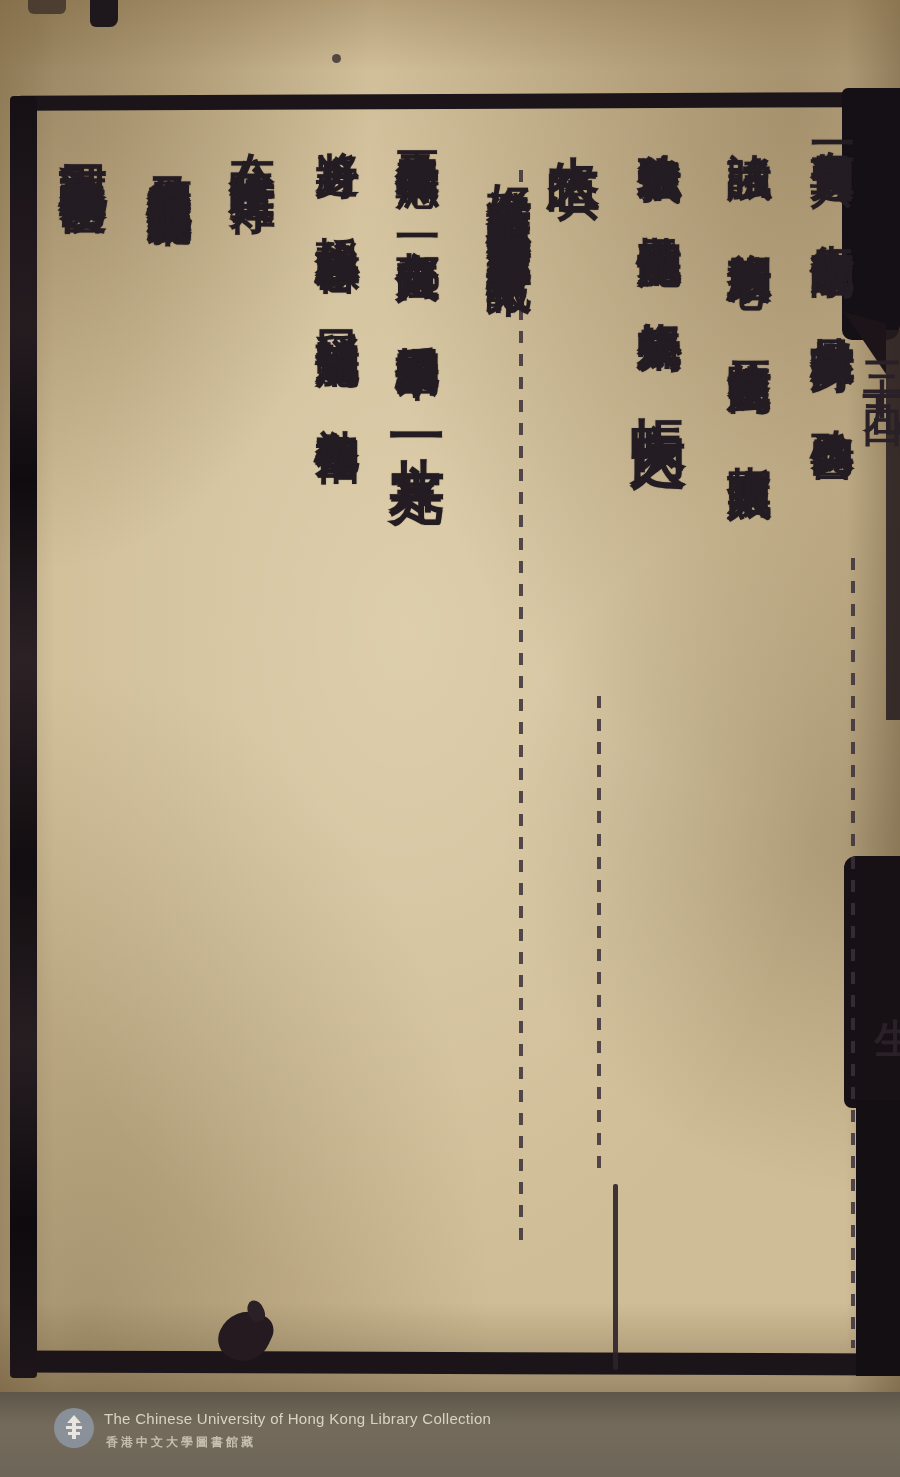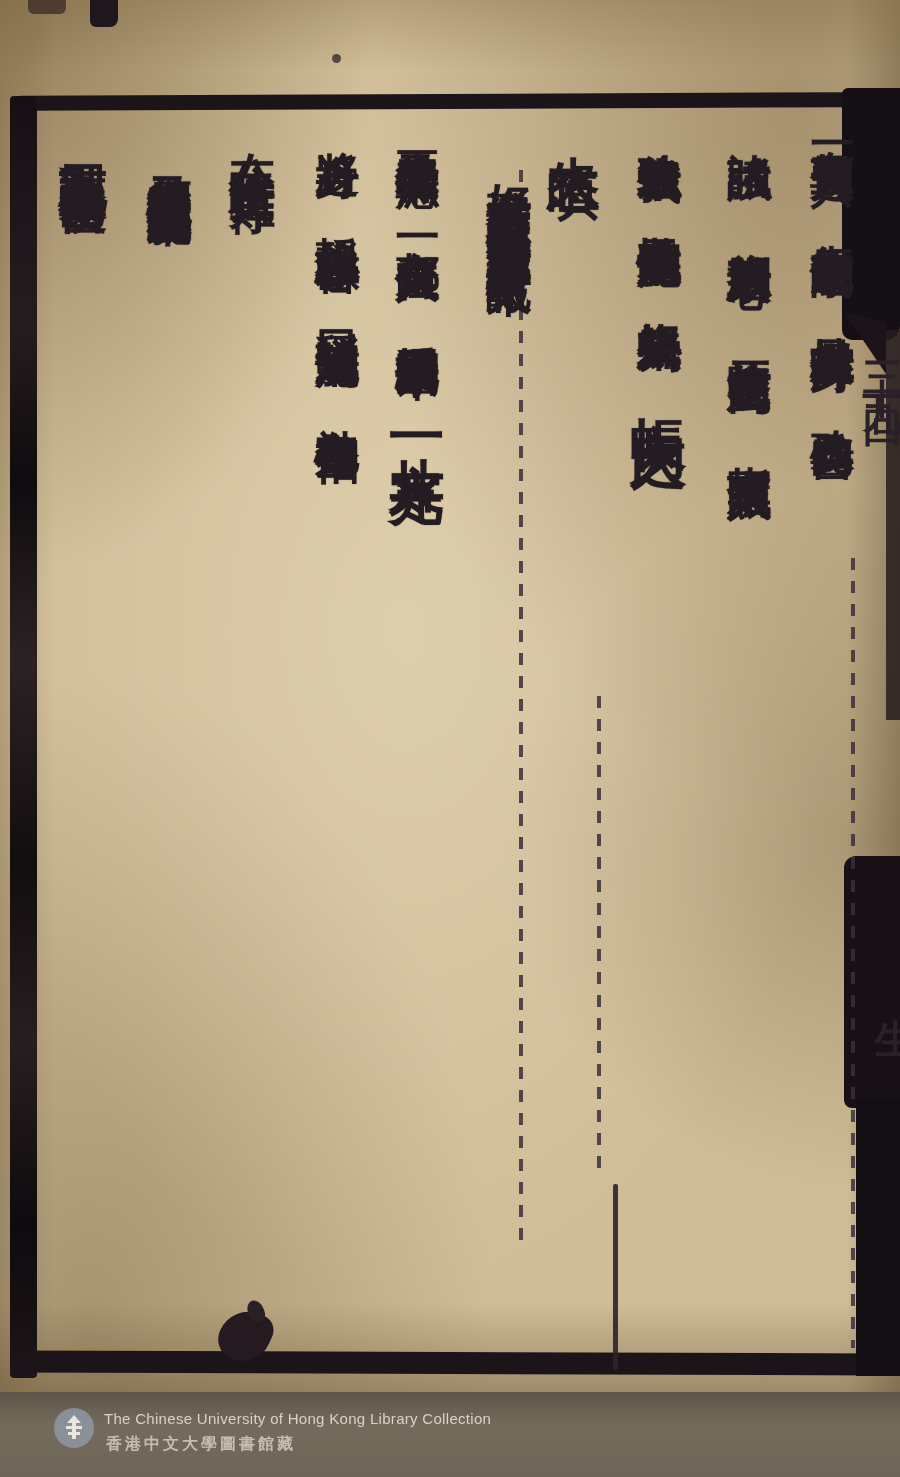--- a/index.html
+++ b/index.html
@@ -88,21 +88,21 @@
     position:absolute;left:54px;top:16px;width:40px;height:40px;border-radius:50%;
     background:rgba(142,152,164,.85);display:flex;align-items:center;justify-content:center;
   }
   .wm-text1{
     position:absolute;left:104px;top:18px;
     font-family:"Liberation Sans","DejaVu Sans",sans-serif;
     font-size:15px;color:#d9d3c6;letter-spacing:.3px;
   }
   .wm-text2{
     position:absolute;left:106px;top:42px;
-    font-size:16px;color:#c6bfb1;letter-spacing:3px;font-weight:700;
+    font-size:12px;color:#c6bfb1;letter-spacing:3px;font-weight:700;
   }
 </style>
 </head>
 <body>
 
 <div class="paper">
 
   <div class="bar bar-top"></div>
   <div class="bar bar-bottom"></div>
   <div class="bar bar-left"></div>

